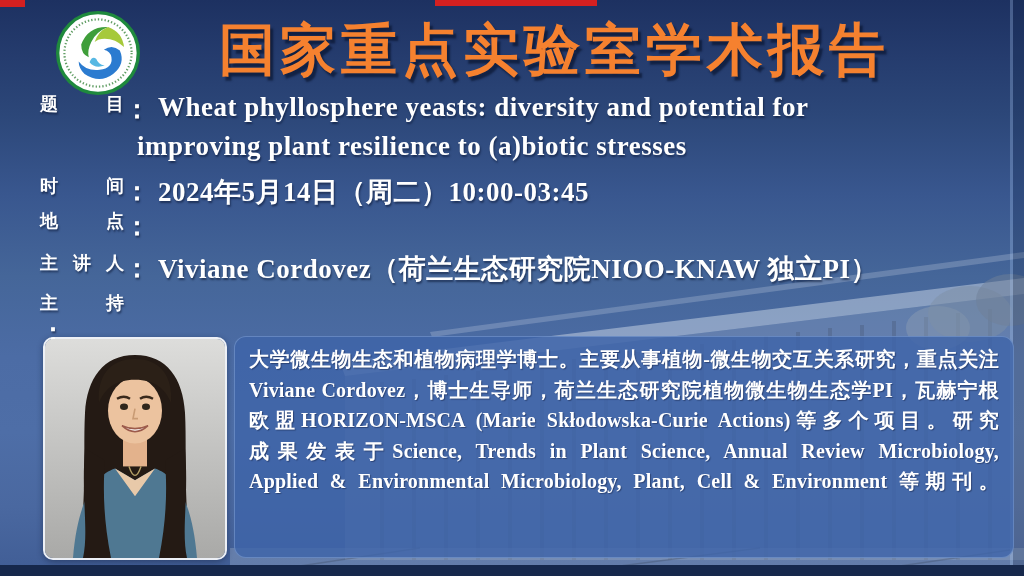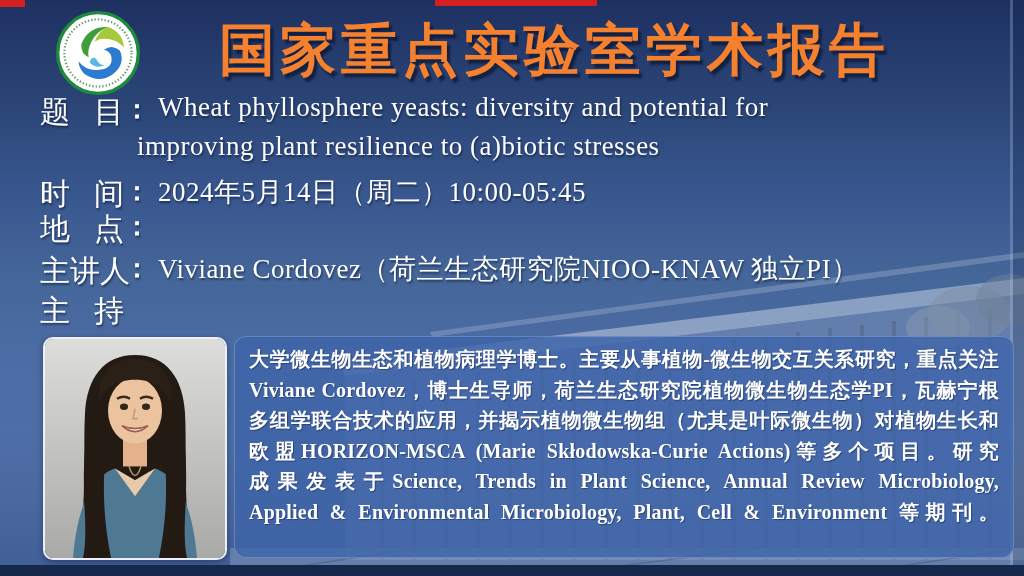--- a/index.html
+++ b/index.html
@@ -25,26 +25,26 @@
   
   .logo{position:absolute;left:56px;top:11px;width:84px;height:84px;}
   .title{position:absolute;left:95px;right:10px;top:13px;text-align:center;
     font-family:"Liberation Sans", sans-serif;font-weight:700;font-size:56px;
     letter-spacing:5px;color:#f5812f;white-space:nowrap;
     text-shadow:3px 4px 2px rgba(8,18,45,0.65);}
 
   
   .info{position:absolute;left:40px;top:90px;right:20px;color:#fff;}
   .frow{position:absolute;left:0;display:flex;align-items:flex-start;white-space:nowrap;}
-  .flabel{display:inline-block;width:84px;font-size:30px;font-weight:400;
+  .flabel{display:inline-block;width:84px;font-size:18px;font-weight:700;
     text-align:justify;text-align-last:justify;-moz-text-align-last:justify;
     text-shadow:1px 2px 2px rgba(8,18,45,0.55);}
   .fcolon{font-size:26px;font-weight:700;margin-right:8px;
     text-shadow:1px 2px 2px rgba(8,18,45,0.55);}
-  .fvalue{font-size:27px;font-weight:400;letter-spacing:0.5px;
+  .fvalue{font-size:27px;font-weight:700;letter-spacing:0.5px;
     text-shadow:1px 2px 2px rgba(8,18,45,0.55);}
   .r-topic{top:2px;}
   .r-topic2{top:41px;padding-left:97px;}
   .r-time{top:84px;}
   .r-venue{top:119px;justify-content:flex-end;}
   .r-speaker{top:161px;}
   .r-host{top:201px;flex-direction:column;}
 
   
   .photo{position:absolute;left:43px;top:337px;width:180px;height:219px;
@@ -122,21 +122,21 @@
       <span class="flabel">题目</span>
       <span class="fcolon">：</span>
       <span class="fvalue">Wheat phyllosphere yeasts: diversity and potential for</span>
     </div>
     <div class="frow r-topic2">
       <span class="fvalue">improving plant resilience to (a)biotic stresses</span>
     </div>
     <div class="frow r-time">
       <span class="flabel">时间</span>
       <span class="fcolon">：</span>
-      <span class="fvalue">2024年5月14日（周二）10:00-05:45</span>
+      <span class="fvalue">2024年5月14日（周二）10:00-03:45</span>
     </div>
     <div class="frow r-venue">
       <span class="flabel">地点</span>
       <span class="fcolon">：</span>
     </div>
     <div class="frow r-speaker">
       <span class="flabel">主讲人</span>
       <span class="fcolon">：</span>
       <span class="fvalue">Viviane Cordovez（荷兰生态研究院NIOO-KNAW 独立PI）</span>
     </div>
@@ -170,21 +170,20 @@
       <path d="M84 128 Q90 146 96 128" stroke="#d9c27a" stroke-width="1.4" fill="none" opacity="0.8"></path>
       <path d="M40 110 C36 160 44 192 38 220 L66 220 C58 180 58 148 60 122 Z" fill="#241a14"></path>
       <path d="M140 110 C144 160 136 192 142 220 L114 220 C122 180 122 148 120 122 Z" fill="#241a14"></path>
     </svg>
   </div>
 
   <div class="bio-panel">
     <div>
         <div class="bio-line">大学微生物生态和植物病理学博士。主要从事植物-微生物交互关系研究，重点关注</div>
         <div class="bio-line">Viviane Cordovez，博士生导师，荷兰生态研究院植物微生物生态学PI，瓦赫宁根</div>
-        <div class="bio-line">多组学联合技术的应用，并揭示植物微生物组（尤其是叶际微生物）对植物生长和</div>
         <div class="bio-line">欧盟HORIZON-MSCA (Marie Skłodowska-Curie Actions)等多个项目。研究</div>
         <div class="bio-line">成果发表于Science, Trends in Plant Science, Annual Review Microbiology,</div>
         <div class="bio-line">Applied &amp; Environmental Microbiology, Plant, Cell &amp; Environment 等期刊。</div>
       </div>
   </div>
 
   <div class="footer-bar"></div>
 </div>
 
 </body></html>

